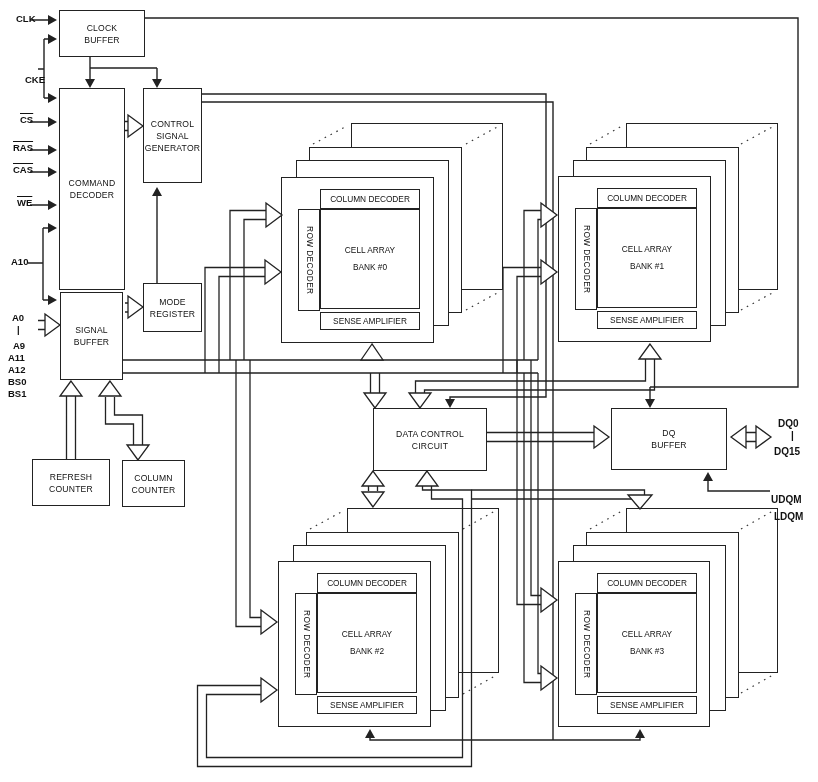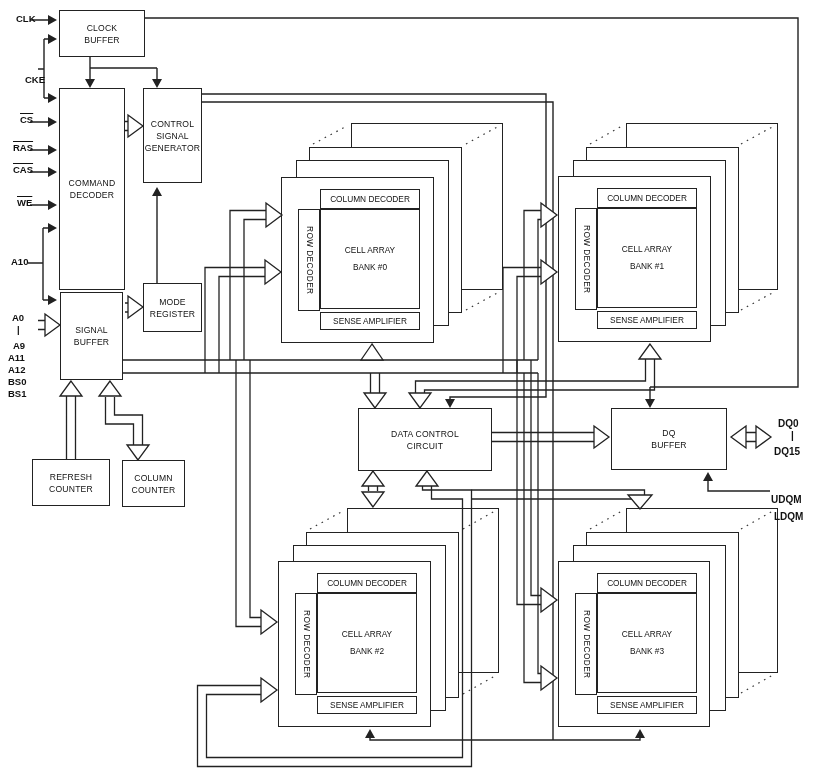--- a/index.html
+++ b/index.html
@@ -187,21 +187,21 @@
 SIGNAL
 GENERATOR</span></div>
   <div class="blk" data-interactable="false" style="left:143px;top:283px;width:59px;height:49px;"><span data-interactable="false">MODE
 REGISTER</span></div>
   <div class="blk" data-interactable="false" style="left:60px;top:292px;width:63px;height:88px;"><span data-interactable="false">SIGNAL
 BUFFER</span></div>
   <div class="blk" data-interactable="false" style="left:32px;top:459px;width:78px;height:47px;"><span data-interactable="false">REFRESH
 COUNTER</span></div>
   <div class="blk" data-interactable="false" style="left:122px;top:460px;width:63px;height:47px;"><span data-interactable="false">COLUMN
 COUNTER</span></div>
-  <div class="blk" data-interactable="false" style="left:358px;top:408px;width:134px;height:63px;"><span data-interactable="false">DATA CONTROL
+  <div class="blk" data-interactable="false" style="left:373px;top:408px;width:114px;height:63px;"><span data-interactable="false">DATA CONTROL
 CIRCUIT</span></div>
   <div class="blk" data-interactable="false" style="left:611px;top:408px;width:116px;height:62px;"><span data-interactable="false">DQ
 BUFFER</span></div>
 
   <div class="pin" data-interactable="false" style="left:16px;top:13px;"><span data-interactable="false">CLK</span></div>
   <div class="pin" data-interactable="false" style="left:25px;top:62px;margin-top:12px;"><span data-interactable="false">CKE</span></div>
   <div class="pin ovl" data-interactable="false" style="left:20px;top:114px;"><span data-interactable="false">CS</span></div>
   <div class="pin ovl" data-interactable="false" style="left:13px;top:142px;"><span data-interactable="false">RAS</span></div>
   <div class="pin ovl" data-interactable="false" style="left:13px;top:164px;"><span data-interactable="false">CAS</span></div>
   <div class="pin ovl" data-interactable="false" style="left:17px;top:197px;"><span data-interactable="false">WE</span></div>

